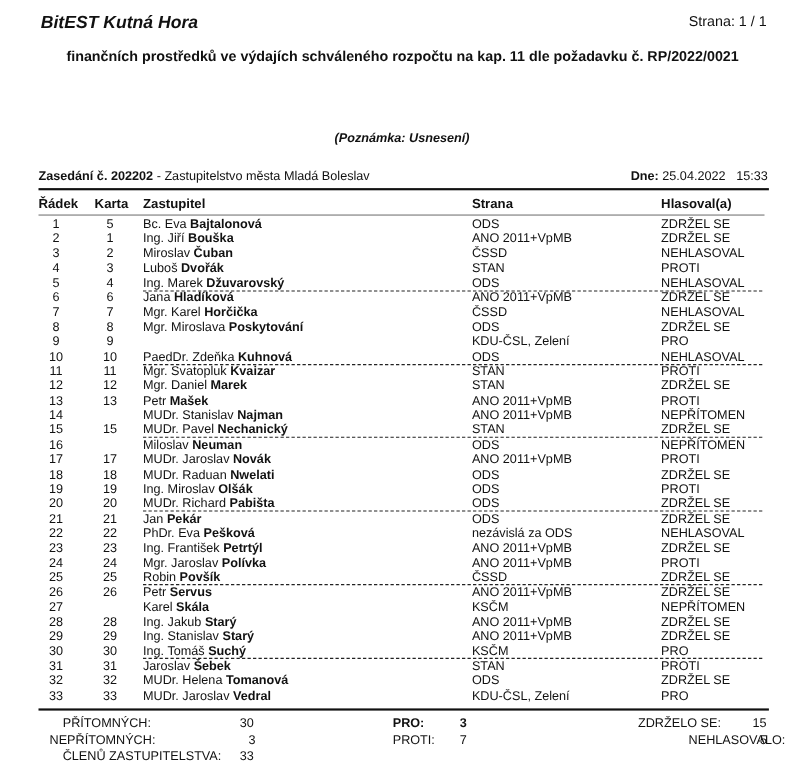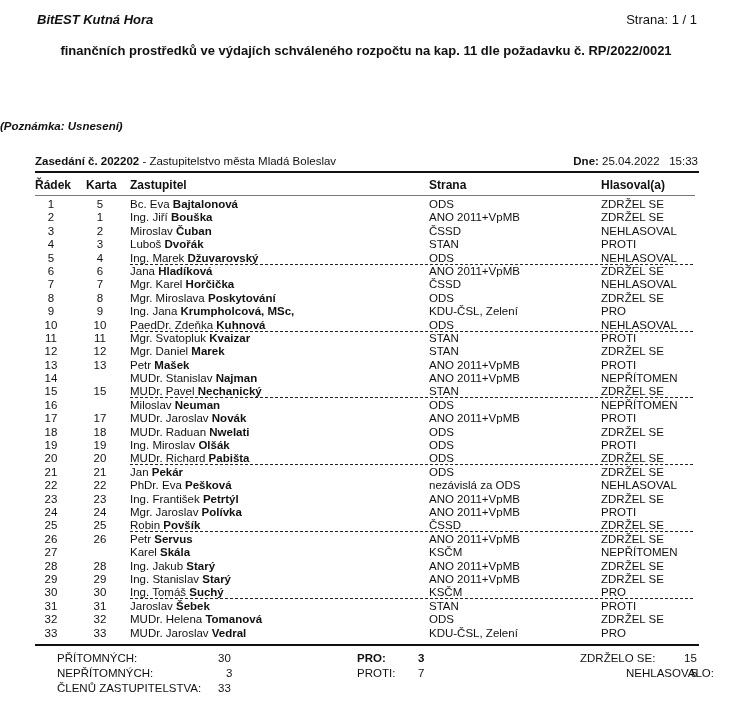--- a/index.html
+++ b/index.html
@@ -2,32 +2,32 @@
 <html><head>
 <meta charset="utf-8">
 <style>
   html, body { margin: 0; padding: 0; background: #ffffff; }
   body {
     width: 731px; height: 711px; position: relative; overflow: hidden;
     font-family: "Liberation Sans", sans-serif; color: #111;
   }
   .company {
     position: absolute; left: 37px; top: 12px;
-    font-size: 13px; font-weight: bold; font-style: italic;
+    font-size: 16px; font-weight: bold; font-style: italic;
   }
   .page-num {
     position: absolute; right: 34px; top: 12px; font-size: 13px;
   }
   .title {
     position: absolute; left: 30px; width: 672px; top: 42px;
     text-align: center; font-size: 13px; font-weight: bold; line-height: 17px;
   }
   .note {
     position: absolute; left: 0; width: 731px; top: 120px;
-    text-align: left; font-size: 11.5px; font-weight: bold; font-style: italic;
+    text-align: center; font-size: 11.5px; font-weight: bold; font-style: italic;
   }
   .session {
     position: absolute; left: 35px; top: 155px; font-size: 11.5px;
   }
   .session b { font-weight: bold; }
   .date {
     position: absolute; right: 33px; top: 155px; font-size: 11.5px;
   }
   .date b { font-weight: bold; }
   .thick-line {
@@ -134,21 +134,20 @@
     <div class="row">
       <span class="c-row">8</span>
       <span class="c-card">8</span>
       <span class="c-name"><span style="position:static">Mgr. Miroslava </span><b>Poskytování</b></span>
       <span class="c-party">ODS</span>
       <span class="c-vote">ZDRŽEL SE</span>
     </div>
     <div class="row">
       <span class="c-row">9</span>
       <span class="c-card">9</span>
-      <span class="c-name"><span style="position:static">Ing. Jana </span><b>Krumpholcová, MSc,</b></span>
       <span class="c-party">KDU-ČSL, Zelení</span>
       <span class="c-vote">PRO</span>
     </div>
     <div class="row sep">
       <span class="c-row">10</span>
       <span class="c-card">10</span>
       <span class="c-name"><span style="position:static">PaedDr. Zdeňka </span><b>Kuhnová</b></span>
       <span class="c-party">ODS</span>
       <span class="c-vote">NEHLASOVAL</span>
     </div>
@@ -312,21 +311,21 @@
       <span class="c-name"><span style="position:static">MUDr. Jaroslav </span><b>Vedral</b></span>
       <span class="c-party">KDU-ČSL, Zelení</span>
       <span class="c-vote">PRO</span>
     </div>
   </div>
 
 <div class="thick-line" style="top:644px;"></div>
 
 <div class="sum" style="left:57px; top:652px;">PŘÍTOMNÝCH:</div>
 <div class="sum" style="left:218px; top:652px;">30</div>
-<div class="sum" style="left:57px; top:667px;">NEPŘÍTOMNÝCH:</div>
+<div class="sum" style="left:45px; top:667px;">NEPŘÍTOMNÝCH:</div>
 <div class="sum" style="left:226px; top:667px;">3</div>
 <div class="sum" style="left:57px; top:682px;">ČLENŮ ZASTUPITELSTVA:</div>
 <div class="sum" style="left:218px; top:682px;">33</div>
 
 <div class="sum bold" style="left:357px; top:652px;">PRO:</div>
 <div class="sum bold" style="left:418px; top:652px;">3</div>
 <div class="sum" style="left:357px; top:667px;">PROTI:</div>
 <div class="sum" style="left:418px; top:667px;">7</div>
 
 <div class="sum" style="left:580px; top:652px;">ZDRŽELO SE:</div>

